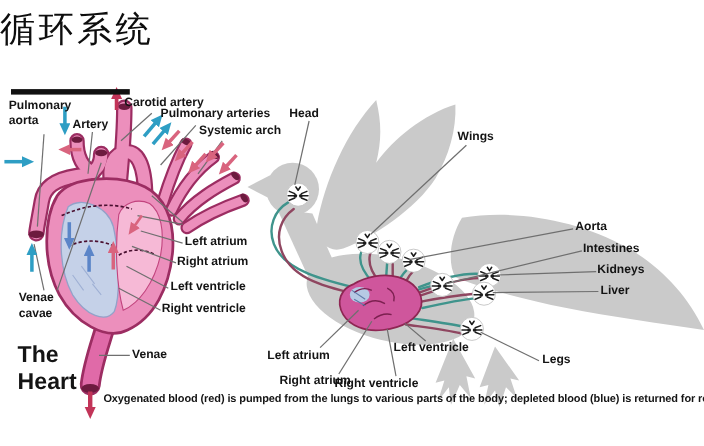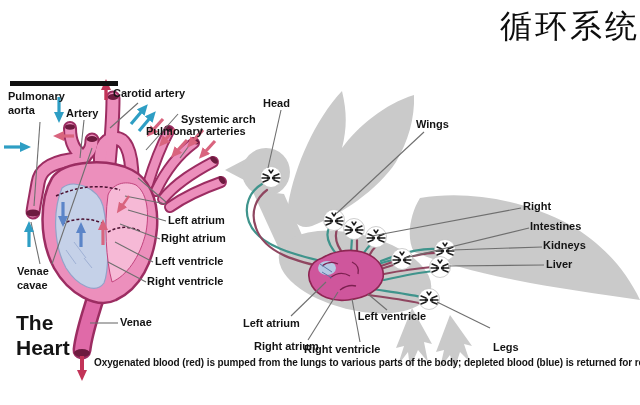--- a/index.html
+++ b/index.html
@@ -1,18 +1,18 @@
 <!DOCTYPE html>
 <html><head>
 <meta charset="utf-8">
 <style>
   html,body{margin:0;padding:0;}
   body{font-family:"Liberation Sans",sans-serif;background:#ffffff;}
   .page{position:relative;width:640px;height:405px;background:#ffffff;overflow:hidden;}
-  .title{position:absolute;left:0;right:0;top:5px;text-align:right;
+  .title{position:absolute;left:0;right:0;top:5px;text-align:left;
          font-family:"Liberation Serif","DejaVu Serif",serif;
          font-size:32px;font-weight:400;color:#0d0d0d;letter-spacing:3px;}
   .lbl{position:absolute;font-weight:bold;font-size:11px;line-height:1.25;
        color:#141414;white-space:nowrap;}
   .wrap{white-space:normal;}
   .big{font-size:21px;line-height:1.2;}
   .ctr{text-align:center;}
   .caption{position:absolute;left:94px;top:357px;font-weight:bold;font-size:10px;
            letter-spacing:-0.1px;color:#141414;white-space:nowrap;}
   svg{position:absolute;left:0;top:0;}
@@ -225,36 +225,36 @@
         <path d="M 82,356 L 82,372" stroke-width="4"></path>
       </g>
     </g>
 
     <rect x="10" y="81" width="108" height="5" fill="#111111"></rect>
   </svg>
 
   <div class="lbl wrap" style="left:8px;top:90px;width:72px;">Pulmonary aorta</div>
   <div class="lbl" style="left:66px;top:107px;">Artery</div>
   <div class="lbl" style="left:113px;top:87px;">Carotid artery</div>
-  <div class="lbl" style="left:146px;top:97px;margin-top:28px;">Pulmonary arteries</div>
+  <div class="lbl" style="left:146px;top:97px;">Pulmonary arteries</div>
   <div class="lbl" style="left:181px;top:113px;">Systemic arch</div>
   <div class="lbl" style="left:168px;top:214px;">Left atrium</div>
   <div class="lbl" style="left:161px;top:232px;">Right atrium</div>
   <div class="lbl" style="left:155px;top:255px;">Left ventricle</div>
   <div class="lbl" style="left:147px;top:275px;">Right ventricle</div>
   <div class="lbl wrap" style="left:17px;top:265px;width:50px;">Venae cavae</div>
   <div class="lbl wrap big" style="left:16px;top:310px;width:58px;">The Heart</div>
   <div class="lbl" style="left:120px;top:316px;">Venae</div>
 
   <div class="lbl" style="left:263px;top:97px;">Head</div>
   <div class="lbl" style="left:416px;top:118px;">Wings</div>
-  <div class="lbl" style="left:523px;top:200px;">Right</div>
+  <div class="lbl" style="left:523px;top:200px;">Aorta</div>
   <div class="lbl" style="left:530px;top:220px;">Intestines</div>
   <div class="lbl" style="left:543px;top:239px;">Kidneys</div>
   <div class="lbl" style="left:546px;top:258px;">Liver</div>
-  <div class="lbl" style="left:493px;top:321px;margin-top:20px;">Legs</div>
+  <div class="lbl" style="left:493px;top:321px;">Legs</div>
   <div class="lbl" style="left:243px;top:317px;">Left atrium</div>
   <div class="lbl" style="left:254px;top:340px;">Right atrium</div>
   <div class="lbl wrap ctr" style="left:355px;top:310px;width:74px;">Left ventricle</div>
   <div class="lbl" style="left:304px;top:343px;">Right ventricle</div>
 
   <div class="caption">Oxygenated blood (red) is pumped from the lungs to various parts of the body; depleted blood (blue) is returned for recycling.</div>
 </div>
 
 </body></html>

